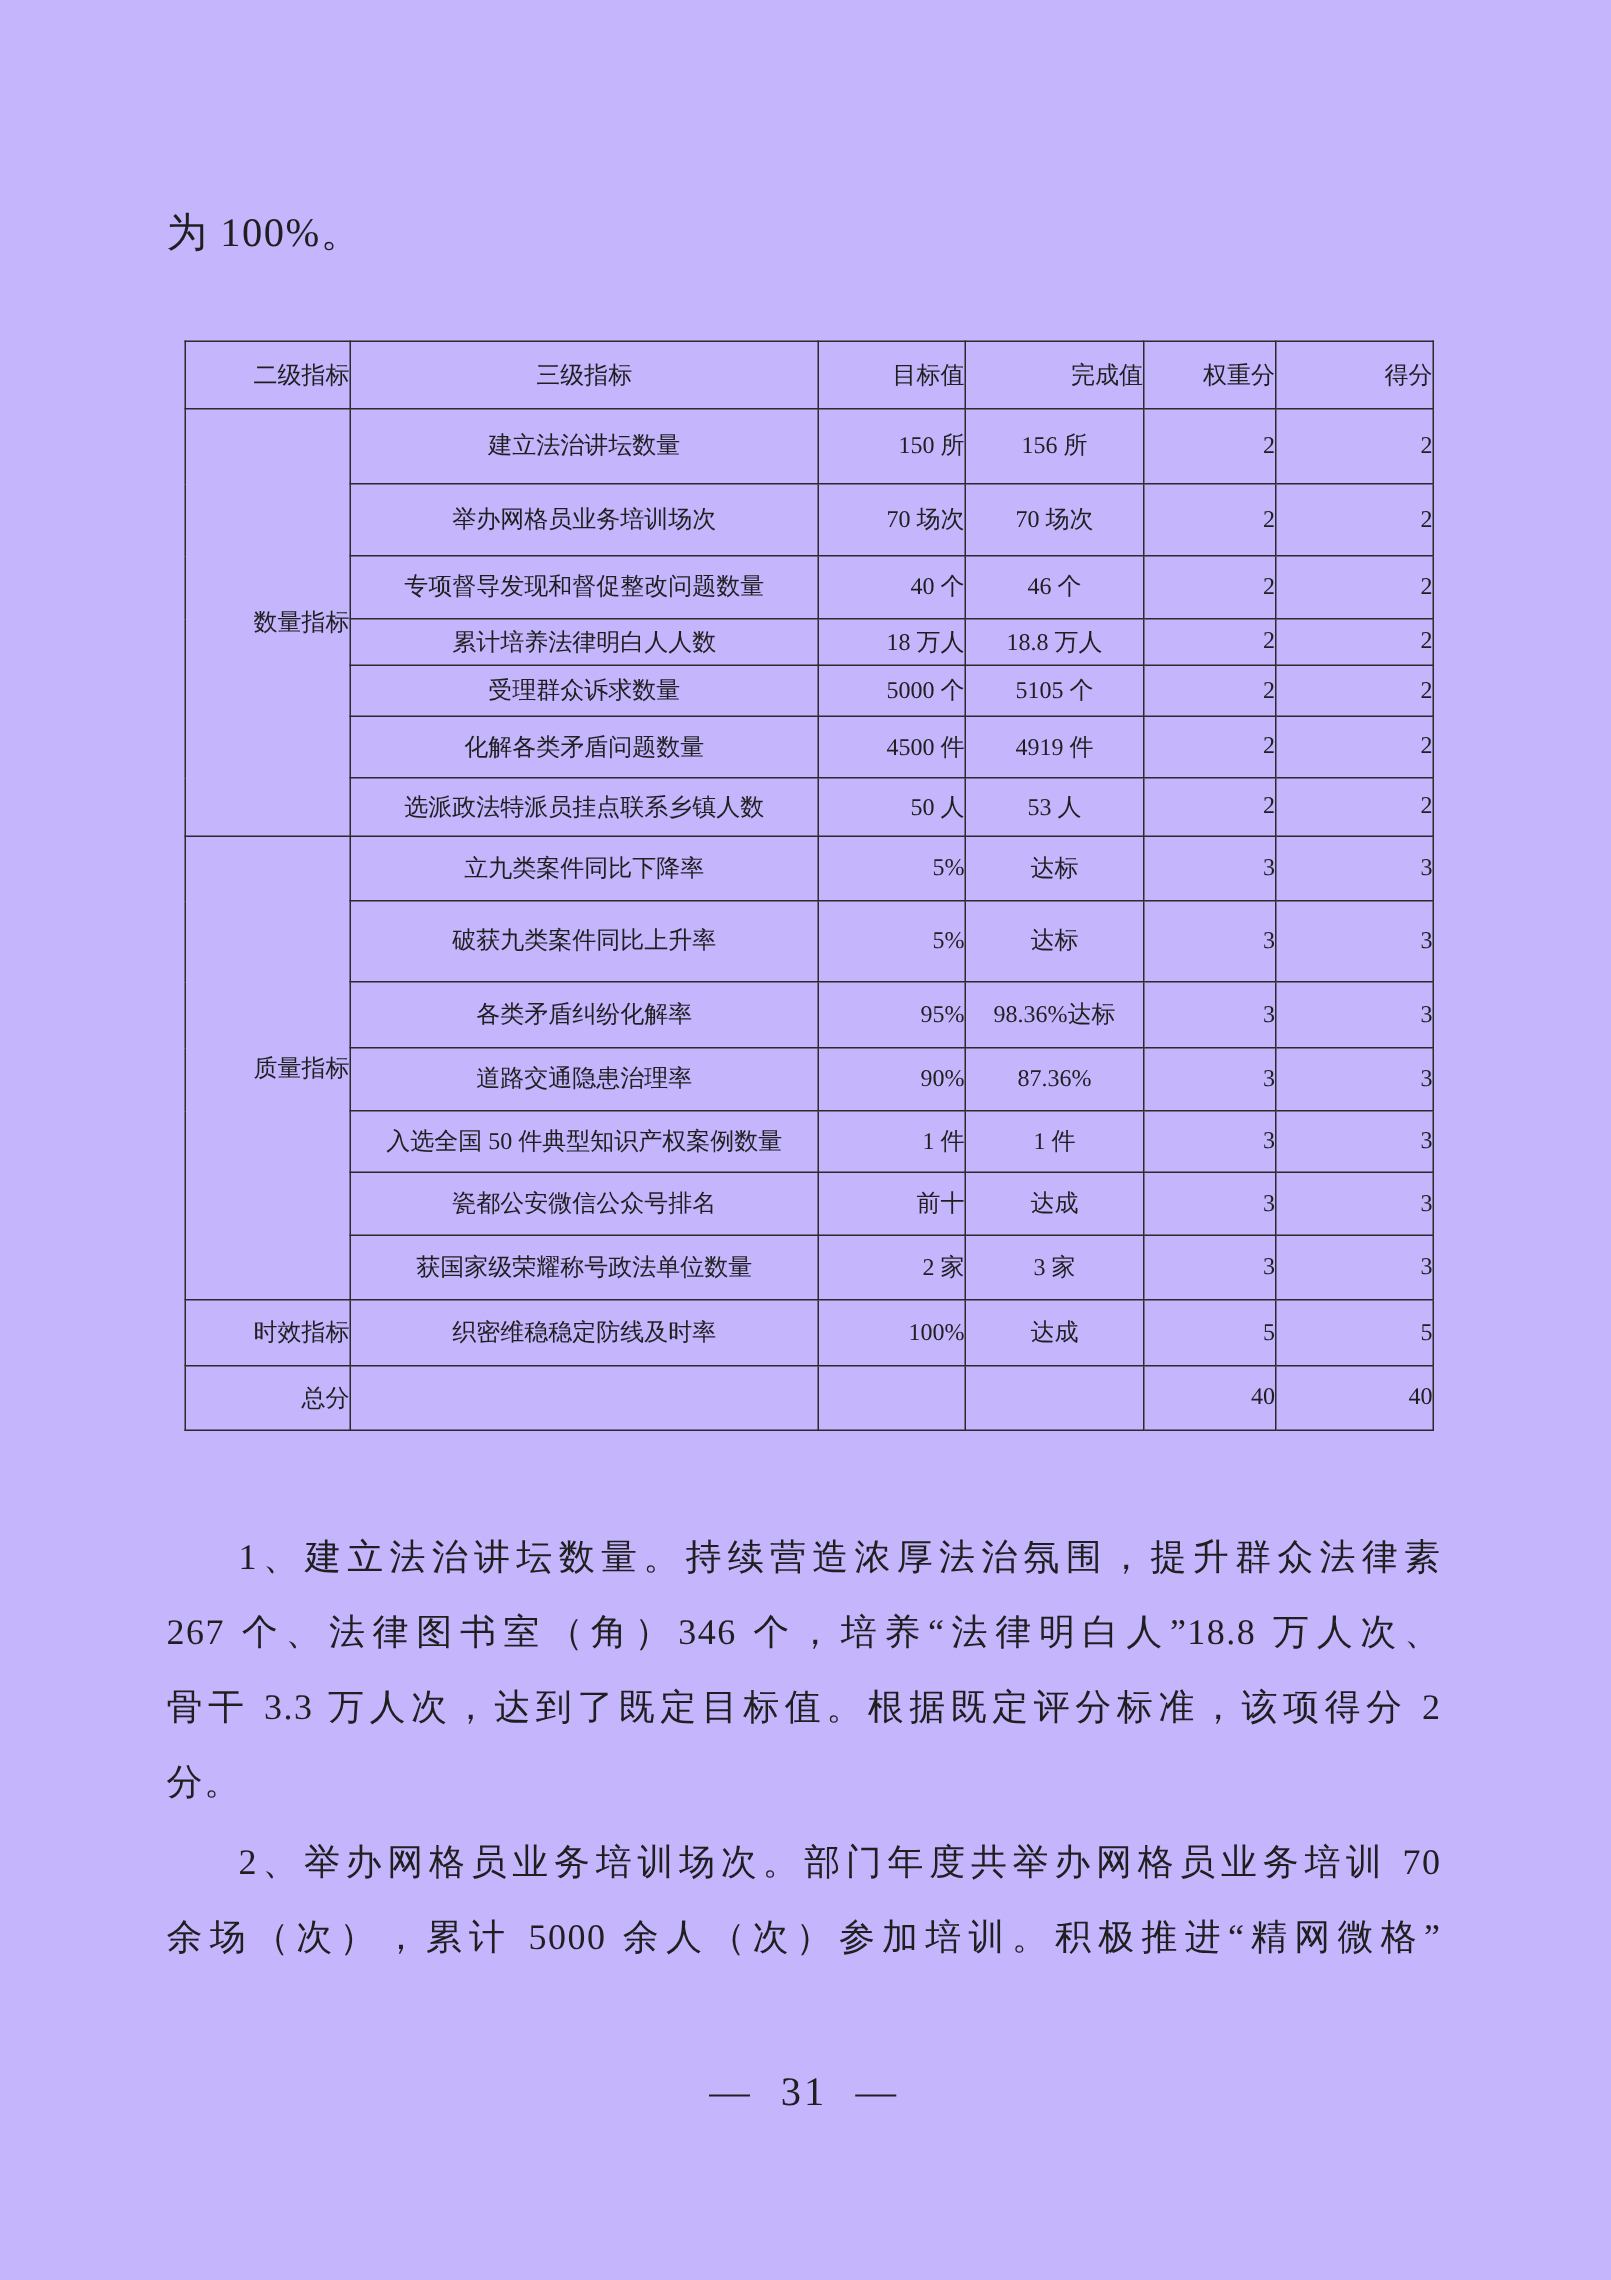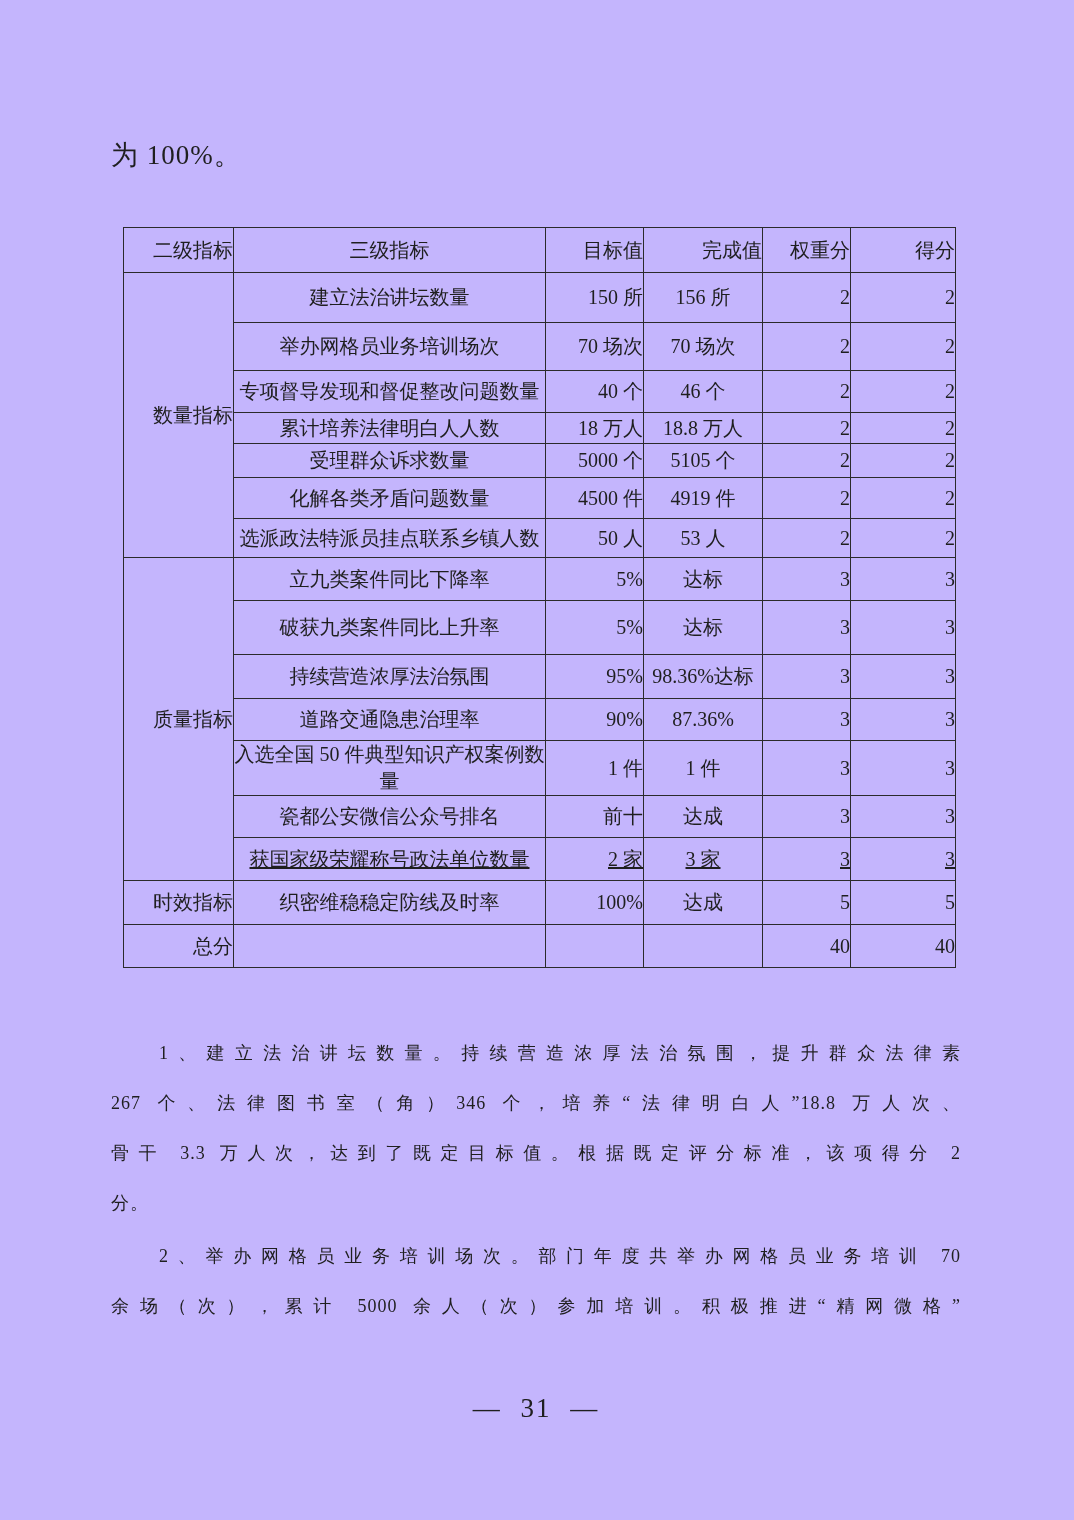--- a/index.html
+++ b/index.html
@@ -13,21 +13,21 @@
     color:#1f1f1f;
     overflow:hidden;
   }
   .lead{font-size:27px;line-height:42px;letter-spacing:1px;}
 
   table.ind{
     border-collapse:collapse;
     table-layout:fixed;
     width:832px;
     margin:51px 0 0 12px;
-    font-size:20px;
+    font-size:16px;
   }
   table.ind th,table.ind td{
     border:1px solid #2b2b2b;
     padding:0;
     font-weight:normal;
     vertical-align:middle;
     overflow:hidden;
   }
   thead tr{height:45px;}
   tbody tr:nth-child(1){height:50px;}
@@ -36,39 +36,39 @@
   tbody tr:nth-child(4){height:31px;}
   tbody tr:nth-child(5){height:34px;}
   tbody tr:nth-child(6){height:41px;}
   tbody tr:nth-child(7){height:39px;}
   tbody tr:nth-child(8){height:43px;}
   tbody tr:nth-child(9){height:54px;margin-top:13px;}
   tbody tr:nth-child(10){height:44px;}
   tbody tr:nth-child(11){height:42px;}
   tbody tr:nth-child(12){height:41px;}
   tbody tr:nth-child(13){height:42px;}
-  tbody tr:nth-child(14){height:43px;text-decoration:underline;}
+  tbody tr:nth-child(14){height:43px;}
   tbody tr:nth-child(15){height:44px;}
   tbody tr:nth-child(16){height:43px;}
 
   .h-r{text-align:right;padding-right:4px;}
   .h-c{text-align:center;}
   .h-bold{font-weight:bold;}
   .h-comp{text-align:right;padding-right:10px;}
   .h-weight{text-align:right;padding-right:3px;}
   .h-score{text-align:right;padding-right:10px;}
 
   .c-group{text-align:right;padding-right:4px;}
   .c-ind{text-align:center;}
   .c-target{text-align:right;padding-right:4px;}
   .c-comp{text-align:center;}
   .c-weight{text-align:right;padding-right:22px;}
   .c-score{text-align:right;padding-right:27px;}
 
-  .body-text{margin-top:60px;font-size:18px;letter-spacing:1px;}
+  .body-text{margin-top:60px;font-size:24px;letter-spacing:1px;}
   .ln{
     height:50px;line-height:50px;
     text-align:justify;text-align-last:justify;
     white-space:nowrap;overflow:hidden;
   }
   .ln.first{text-indent:48px;}
   .ln.last{text-align-last:left;}
   .para2{margin-top:3px;}
 
   .footer{
@@ -165,21 +165,21 @@
         <td class="c-score">3</td>
       </tr>
       <tr>
         <td class="c-ind">破获九类案件同比上升率</td>
         <td class="c-target">5%</td>
         <td class="c-comp">达标</td>
         <td class="c-weight">3</td>
         <td class="c-score">3</td>
       </tr>
       <tr>
-        <td class="c-ind">持续营造浓厚法治氛围</td>
+        <td class="c-ind">各类矛盾纠纷化解率</td>
         <td class="c-target">95%</td>
         <td class="c-comp">98.36%达标</td>
         <td class="c-weight">3</td>
         <td class="c-score">3</td>
       </tr>
       <tr>
         <td class="c-ind">道路交通隐患治理率</td>
         <td class="c-target">90%</td>
         <td class="c-comp">87.36%</td>
         <td class="c-weight">3</td>

